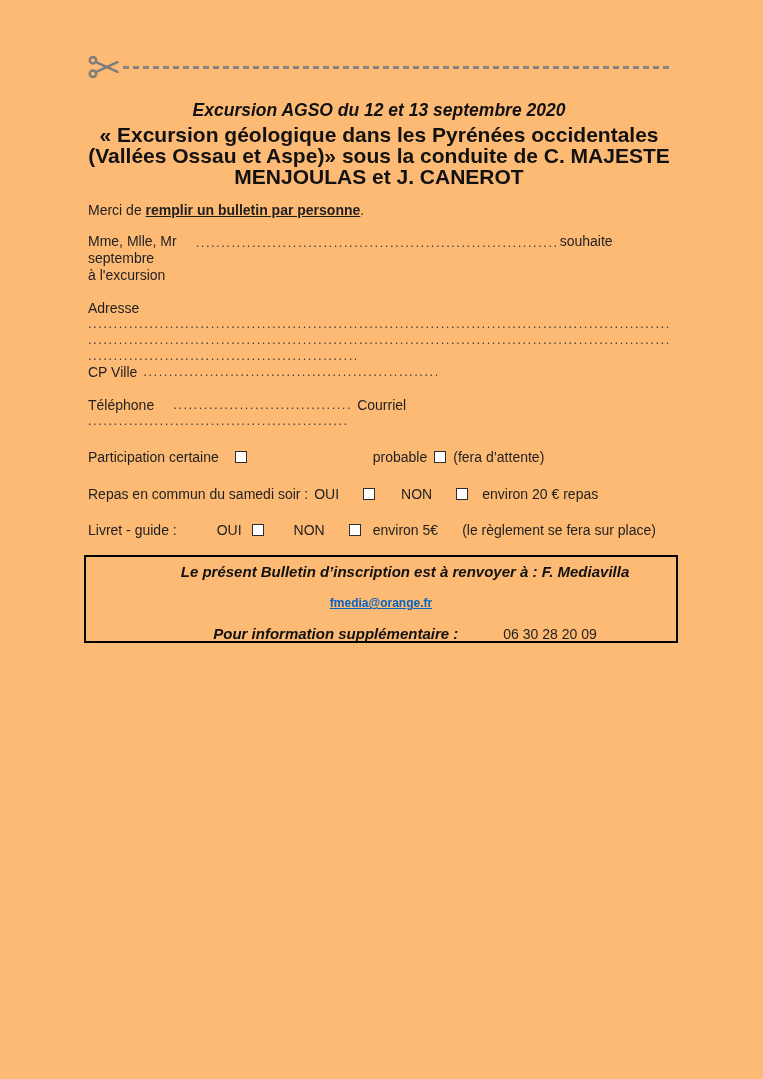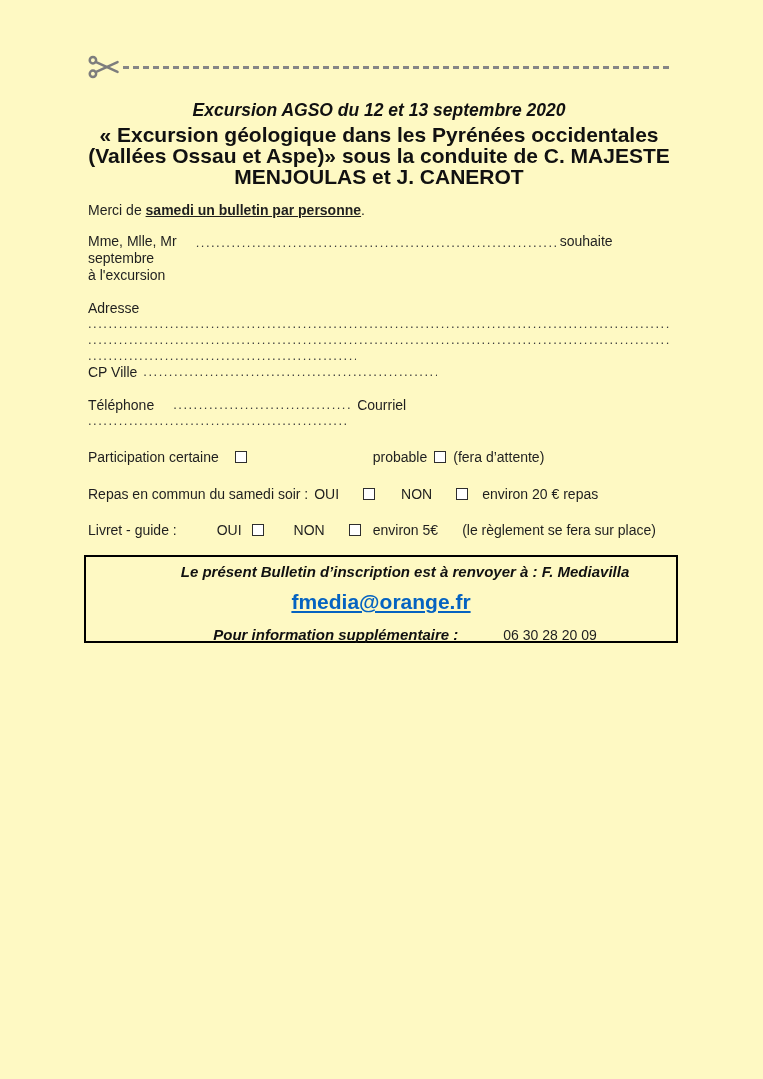--- a/index.html
+++ b/index.html
@@ -2,21 +2,21 @@
 <html><head>
 <meta charset="utf-8">
 <style>
   html,body{margin:0;padding:0;background:#ffffff;}
   body{
     width:763px;height:1079px;
     font-family:"Liberation Sans","DejaVu Sans",sans-serif;
     color:#1f1f1f;font-size:14px;
     overflow:hidden;
   }
-  .page{box-sizing:border-box;width:763px;height:1079px;padding:50px 93px 0 88px;background:#fef9c3;}
+  .page{box-sizing:border-box;width:763px;height:1079px;padding:50px 93px 0 88px;background:#fdba74;}
 
   
   .cutline{display:flex;align-items:center;height:34px;}
   .scissors{display:inline-block;margin-right:3px;line-height:0;}
   .dashes{flex:1;height:3px;background:repeating-linear-gradient(90deg,#868686 0 6px,transparent 6px 10px);}
 
   
   .title{font-size:17.5px;font-weight:bold;font-style:italic;text-align:center;margin:16px 0 0;color:#111;}
   .subtitle{font-size:21px;font-weight:bold;text-align:center;margin:3px 0 0;line-height:21px;color:#111;}
 
@@ -53,21 +53,21 @@
   .ml14{margin-left:14px;} .ml16{margin-left:16px;} .ml26{margin-left:26px;}
   .ml30{margin-left:30px;} .ml40{margin-left:40px;} .ml126{margin-left:126px;}
 
   
   .footer-box{
     box-sizing:border-box;margin:17px 0 0 -4px;width:594px;height:88px;
     border:2px solid #000;text-align:center;padding-top:7px;
   }
   .fb-line{font-size:15px;font-weight:bold;font-style:italic;line-height:16px;color:#111;padding-left:48px;}
   .fb-mail-row{margin-top:14px;line-height:16px;}
-  .email-link{font-size:21px;font-weight:bold;text-decoration:underline;cursor:pointer;margin-top:45px;}
+  .email-link{font-size:12px;font-weight:bold;text-decoration:underline;cursor:pointer;margin-top:45px;}
   .fb-info{margin-top:15px;line-height:16px;}
   .fb-info .val{font-weight:normal;font-style:normal;font-size:14px;color:#1f1f1f;margin-left:45px;}
 </style>
 </head>
 <body>
 
 <div class="page">
 
   <div class="cutline">
     <span class="scissors">
@@ -79,21 +79,21 @@
           <path d="M6.2 14.6 L24 6.5"></path>
         </g>
       </svg>
     </span>
     <span class="dashes"></span>
   </div>
 
   <h1 class="title">Excursion AGSO du 12 et 13 septembre 2020</h1>
   <h2 class="subtitle">« Excursion géologique dans les Pyrénées occidentales (Vallées Ossau et Aspe)» sous la conduite de C. MAJESTE MENJOULAS et J. CANEROT</h2>
 
-  <p class="intro"><span>Merci de </span><span class="bu">samedi un bulletin par personne</span><span>.</span></p>
+  <p class="intro"><span>Merci de </span><span class="bu">remplir un bulletin par personne</span><span>.</span></p>
 
   <p class="row name-row"><span class="mr4">Mme, Mlle, Mr</span><span class="dots w-name">............................................................................................................................................................................................................................</span><span class="ml4">souhaite septembre</span><br><span>à l'excursion</span></p>
 
   <p class="row addr-label">Adresse</p>
   <div class="dotrow"><span class="dots w-full">............................................................................................................................................................................................................................</span></div>
   <div class="dotrow"><span class="dots w-full">............................................................................................................................................................................................................................</span></div>
   <div class="dotrow"><span class="dots w-a3">............................................................................................................................................................................................................................</span></div>
   <p class="row cp-row"><span class="mr6">CP Ville</span><span class="dots w-cp">............................................................................................................................................................................................................................</span></p>
 
   <p class="row tel-row"><span class="mr4">Téléphone</span><span class="dots w-tel">............................................................................................................................................................................................................................</span><span class="ml6 mr6">Courriel</span><span class="dots w-mail">............................................................................................................................................................................................................................</span></p>

